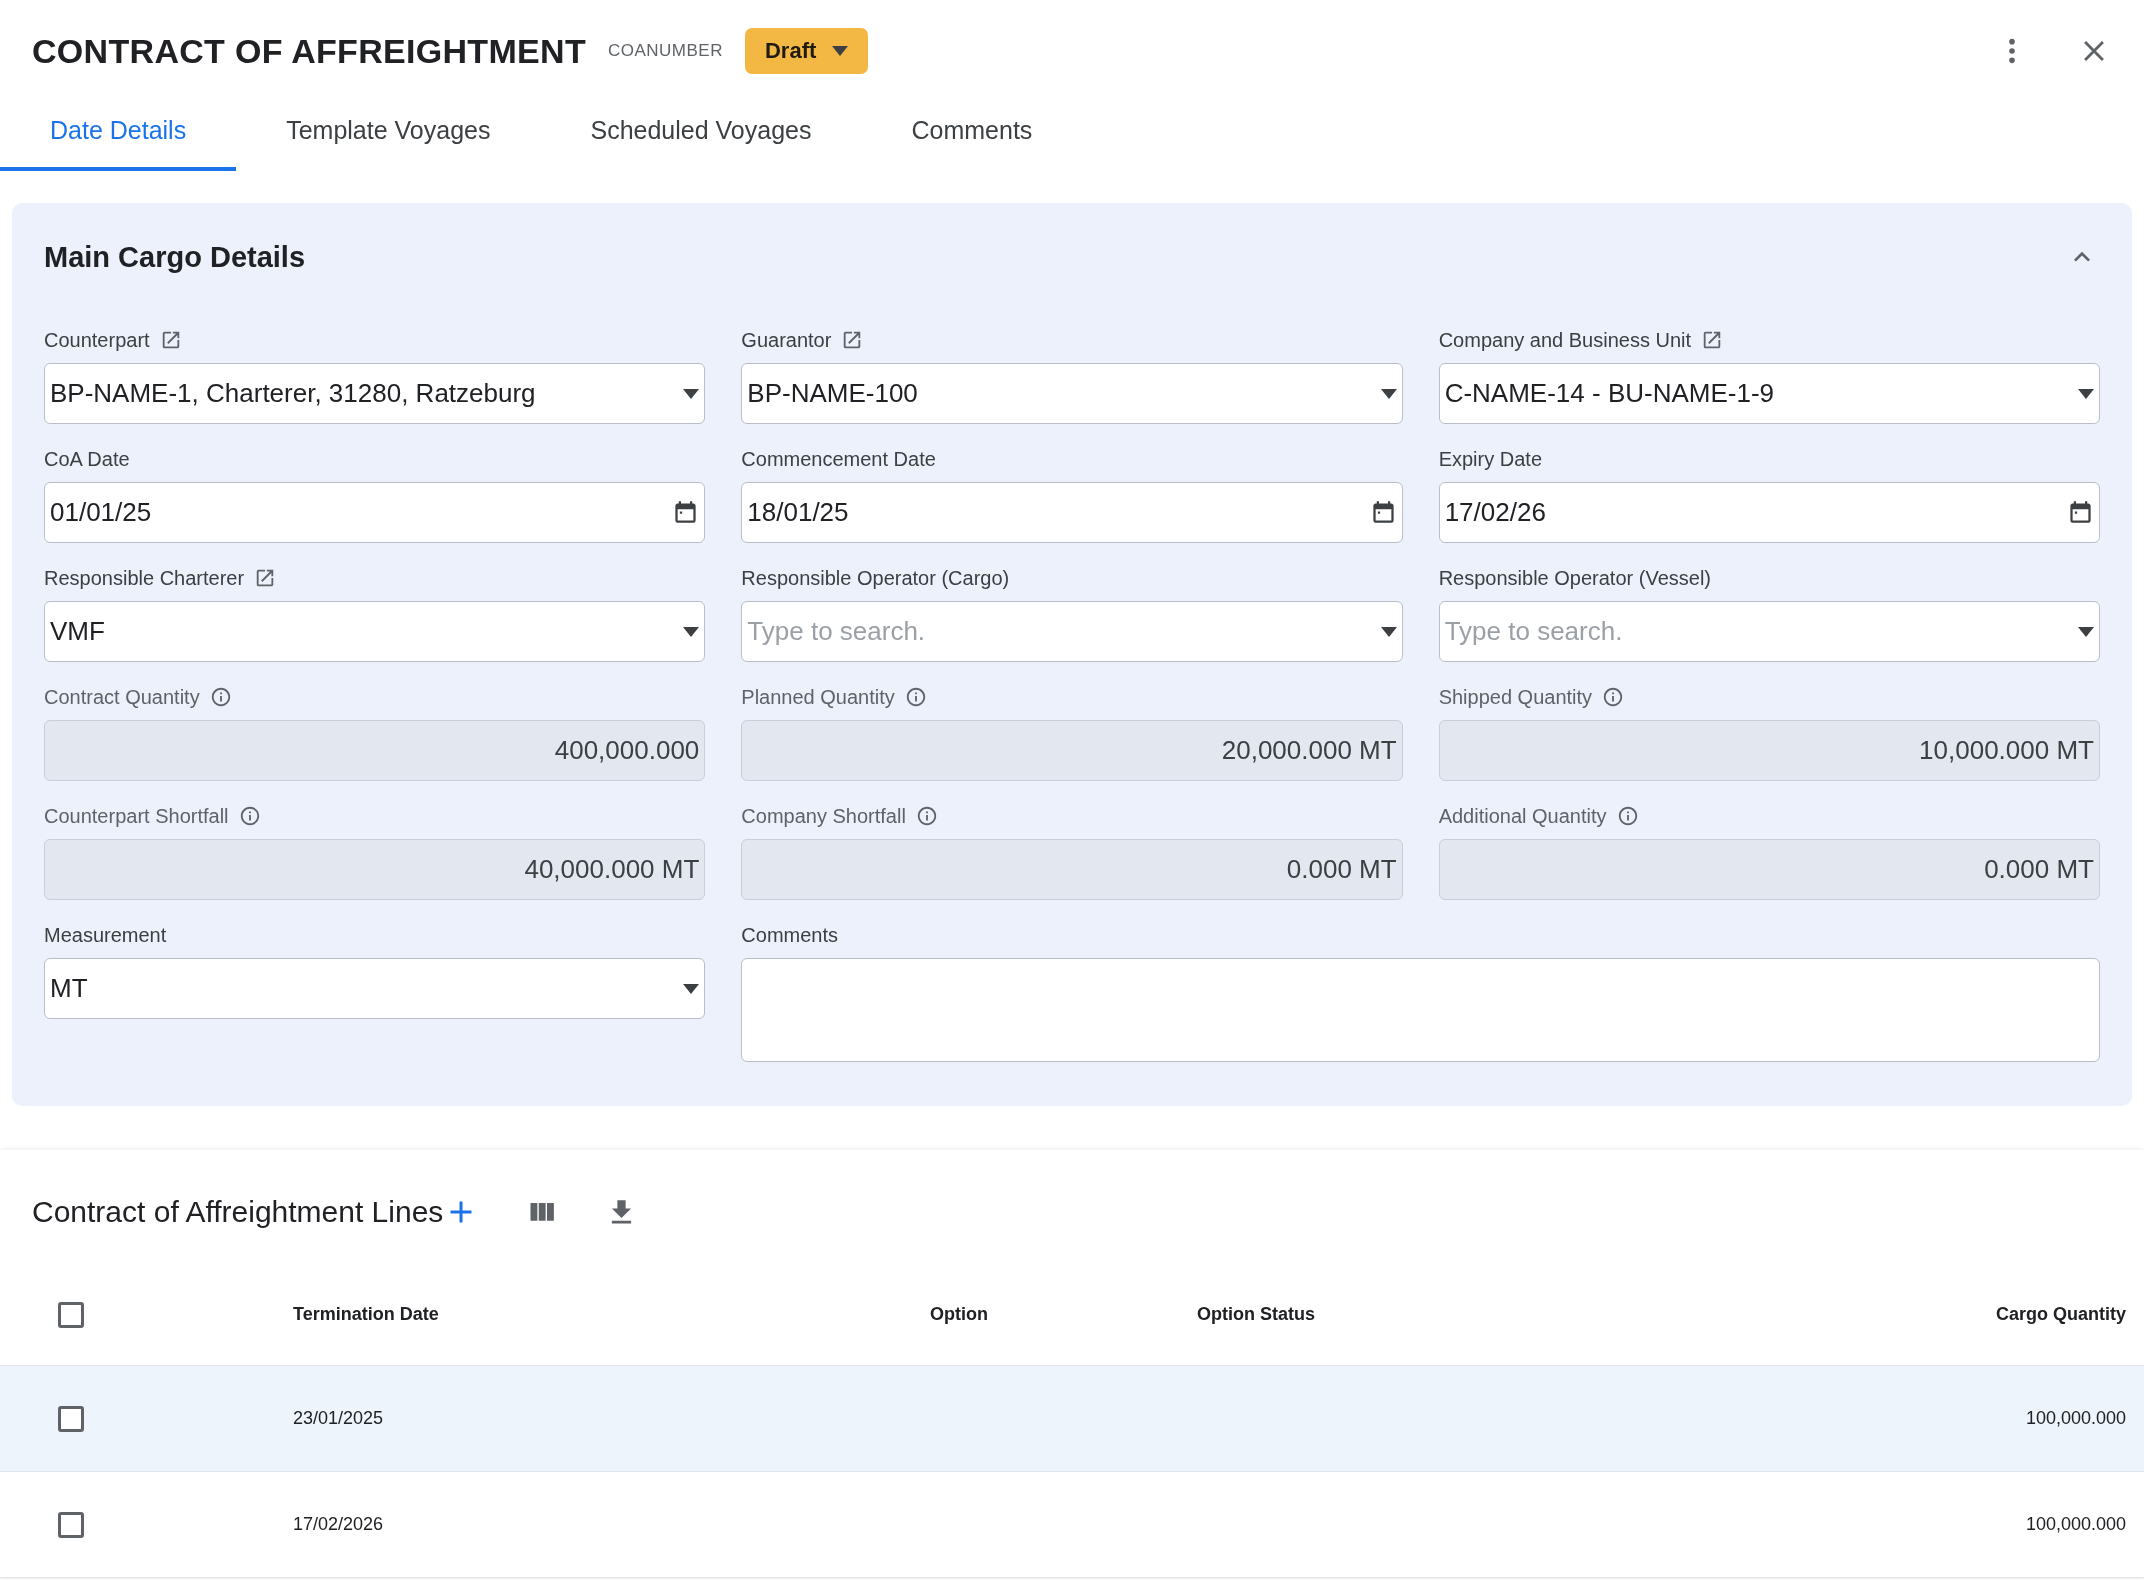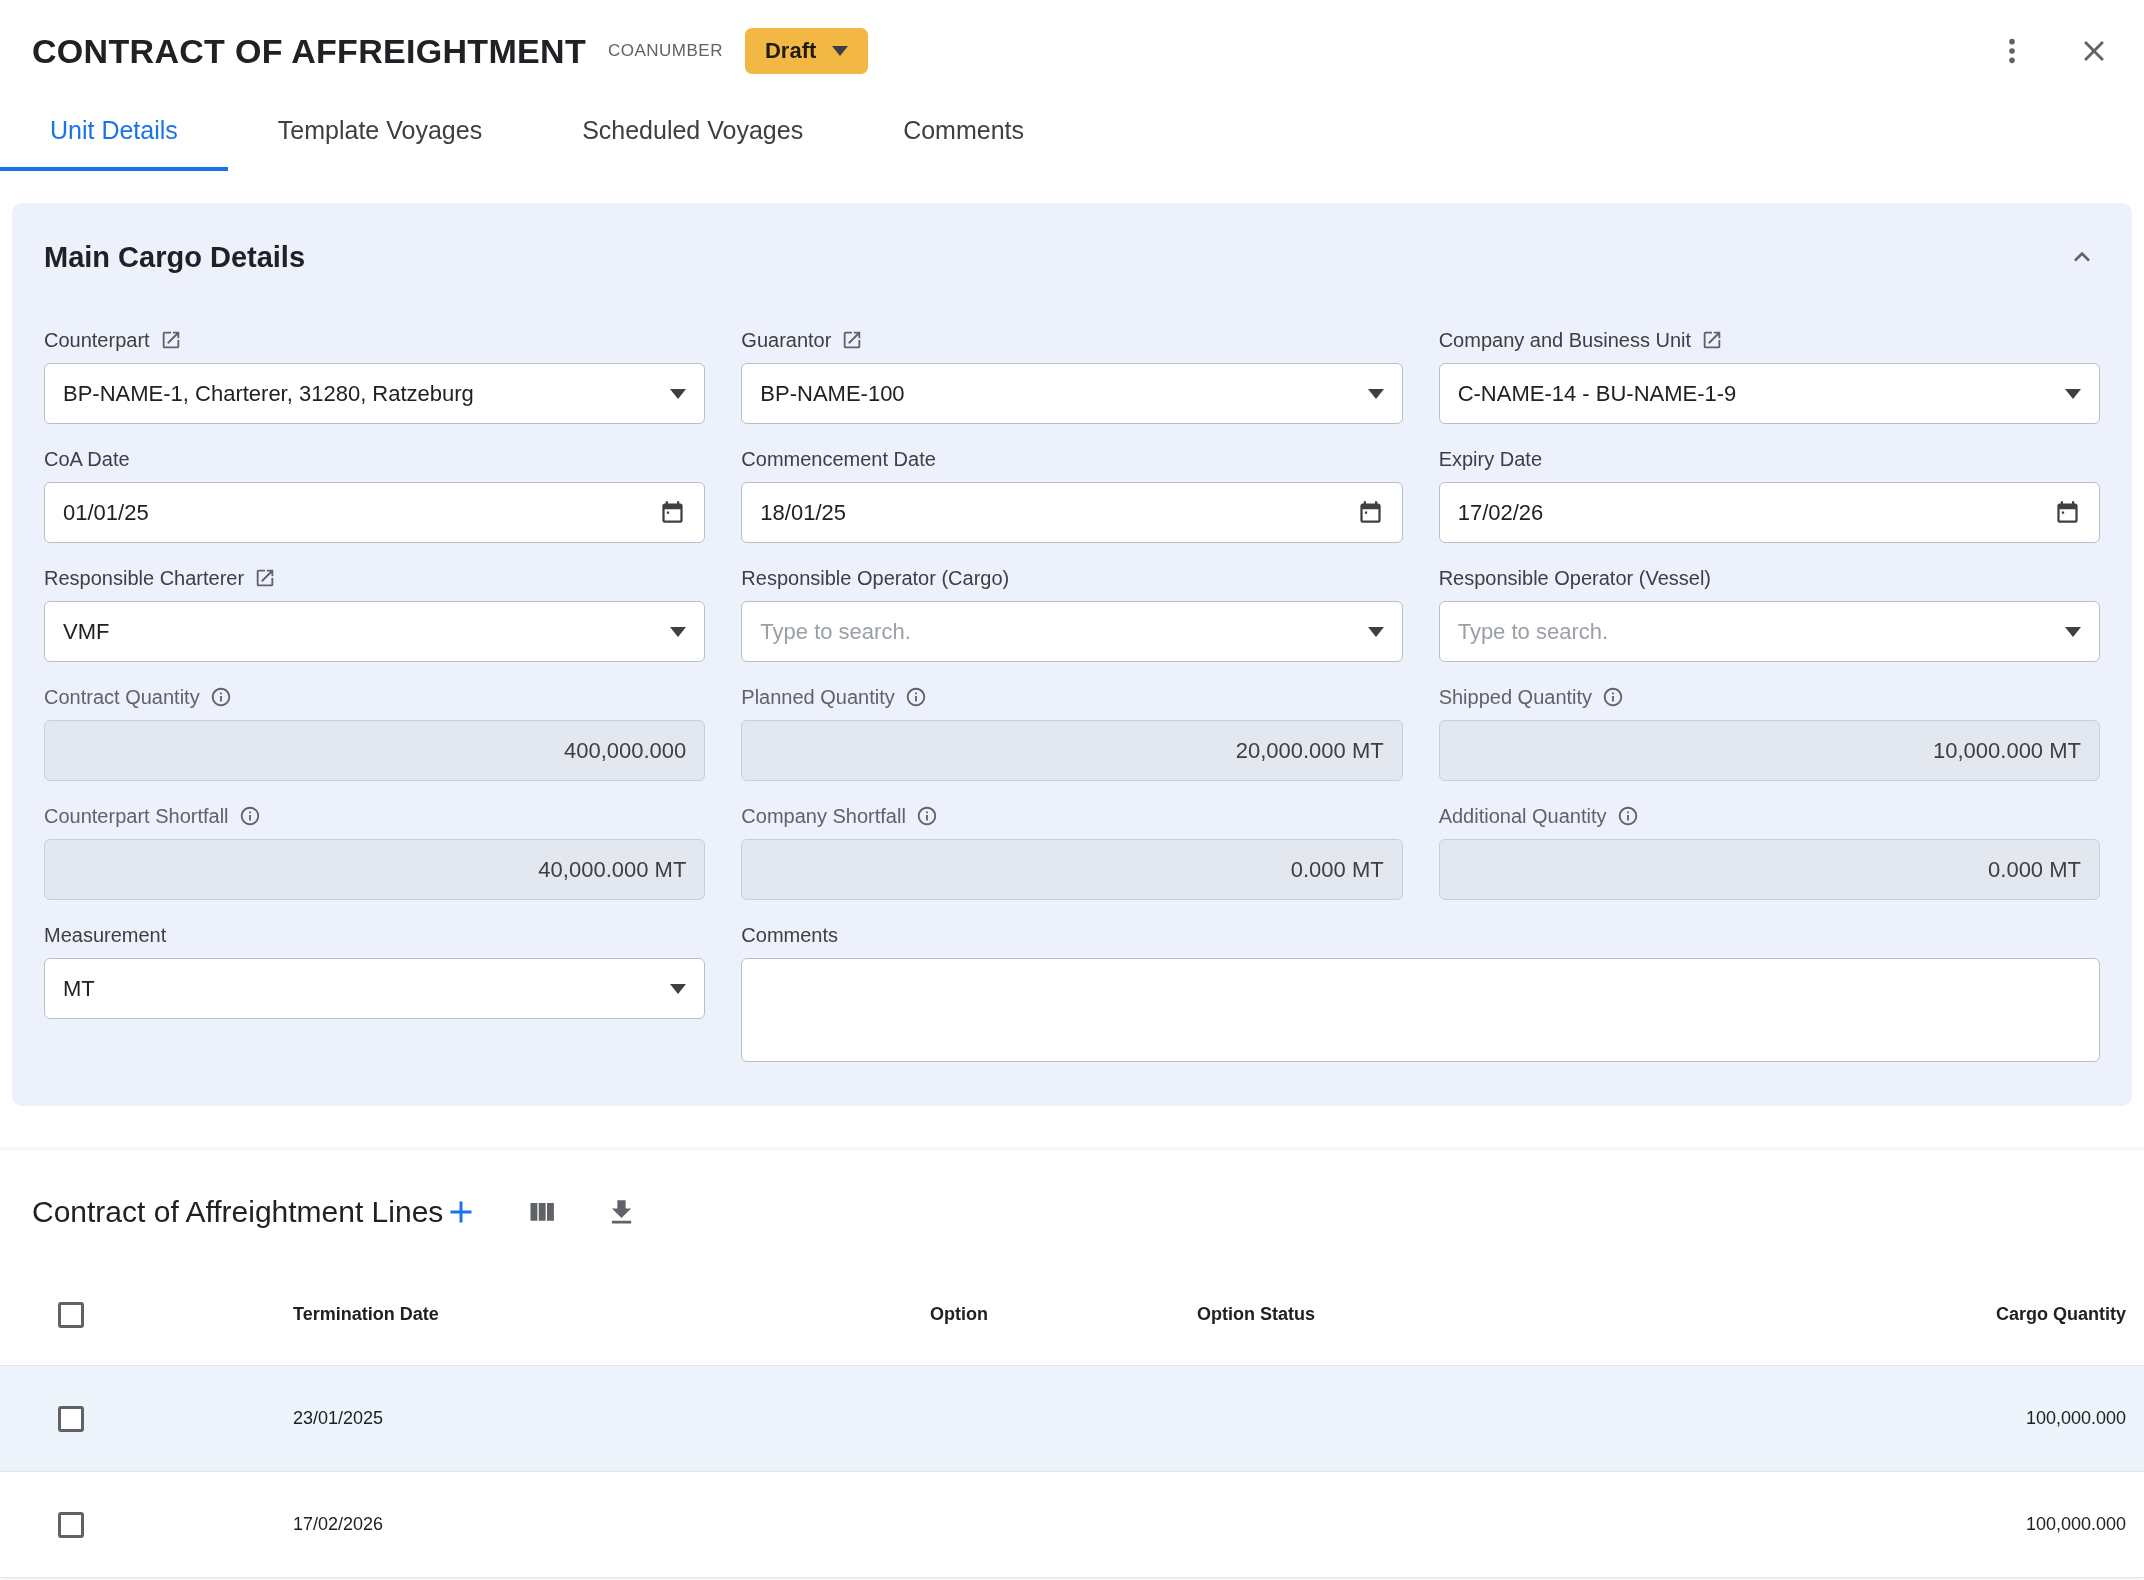--- a/index.html
+++ b/index.html
@@ -30,21 +30,21 @@
   .card { margin: 32px 12px 0 12px; background: #ecf1fb; border-radius: 10px; padding: 36px 32px 40px 32px; }
   .card-head { display: flex; align-items: center; justify-content: space-between; }
   .card-title { font-size: 29px; font-weight: 700; }
   .form-grid { margin-top: 52px; display: grid; grid-template-columns: repeat(3, 1fr);
     column-gap: 36px; row-gap: 22px; }
   .label-row { display: flex; align-items: center; gap: 10px; margin-bottom: 10px;
     font-size: 20px; color: #3c4043; line-height: 26px; }
   .label-row.muted { color: #5f6368; }
   .label-row .mini-icon { color: #5f6368; display: inline-flex; cursor: pointer; }
   .control { height: 61px; background: #fff; border: 1px solid #b9bec8; border-radius: 6px;
-    display: flex; align-items: center; padding: 0 18px; font-size: 22px; color: #202124; }
+    display: flex; align-items: center; padding: 0 5px; font-size: 26px; color: #202124; }
   .control.select { justify-content: space-between; cursor: pointer; gap: 12px; }
   .control.date { justify-content: space-between; cursor: pointer; }
   .control.readonly { background: #e2e7f0; border-color: #c9cfda; justify-content: flex-end; color: #3c4043; }
   .control .value { overflow: hidden; text-overflow: ellipsis; white-space: nowrap; }
   .control input { border: none; outline: none; background: transparent; font: inherit; width: 100%; color: #202124; }
   .control input::placeholder { color: #9aa0a6; }
   .cal-icon { color: #3c4043; display: inline-flex; cursor: pointer; }
   textarea.comments-box { width: 100%; height: 104px; background: #fff; border: 1px solid #b9bec8;
     border-radius: 6px; resize: none; padding: 14px 18px; font: inherit; font-size: 22px; }
   .span2 { grid-column: 2 / 4; }
@@ -85,21 +85,21 @@
     </button>
     <button class="icon-btn">
       <svg width="34" height="34" viewBox="0 0 24 24" fill="currentColor">
           <path d="M19 6.41 17.59 5 12 10.59 6.41 5 5 6.41 10.59 12 5 17.59 6.41 19 12 13.41 17.59 19 19 17.59 13.41 12z"></path>
         </svg>
     </button>
   </div>
 </div>
 
 <div class="tabs">
-  <div class="tab active">Unit Details</div>
+  <div class="tab active">Date Details</div>
   <div class="tab">Template Voyages</div>
   <div class="tab">Scheduled Voyages</div>
   <div class="tab">Comments</div>
 </div>
 
 <div class="card">
   <div class="card-head">
     <div class="card-title">Main Cargo Details</div>
     <button class="icon-btn">
       <svg width="32" height="32" viewBox="0 0 24 24" fill="currentColor">

